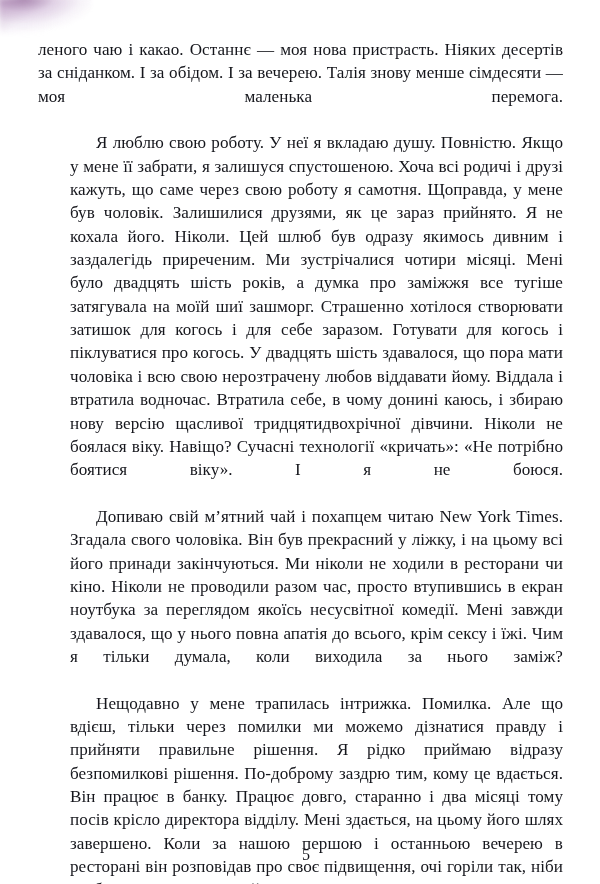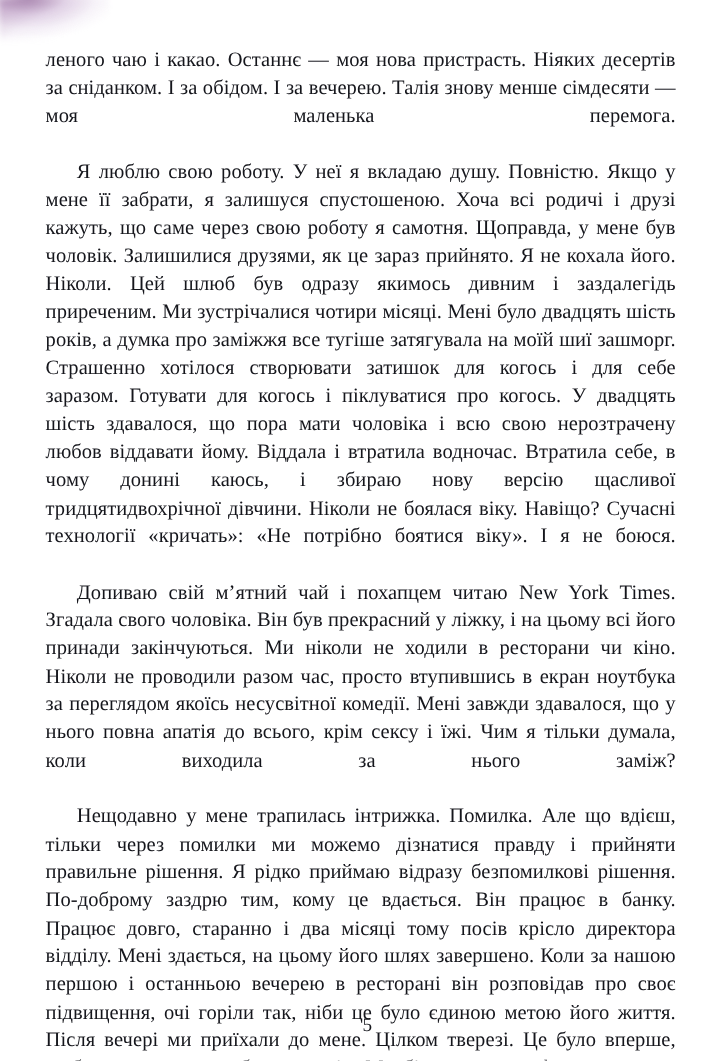--- a/index.html
+++ b/index.html
@@ -58,20 +58,21 @@
     color: #15161c;
     text-align: justify;
     text-justify: inter-word;
     -webkit-hyphens: none;
     hyphens: none;
     word-spacing: 0.1px;
     letter-spacing: 0.05px;
   }
   p.para.indent {
     text-indent: 26px;
+    margin-left: 32px;
   }
   p.para.noindent {
     text-indent: 0;
   }
   
   p.para:after {
     content: "";
     display: inline-block;
     width: 100%;
   }

